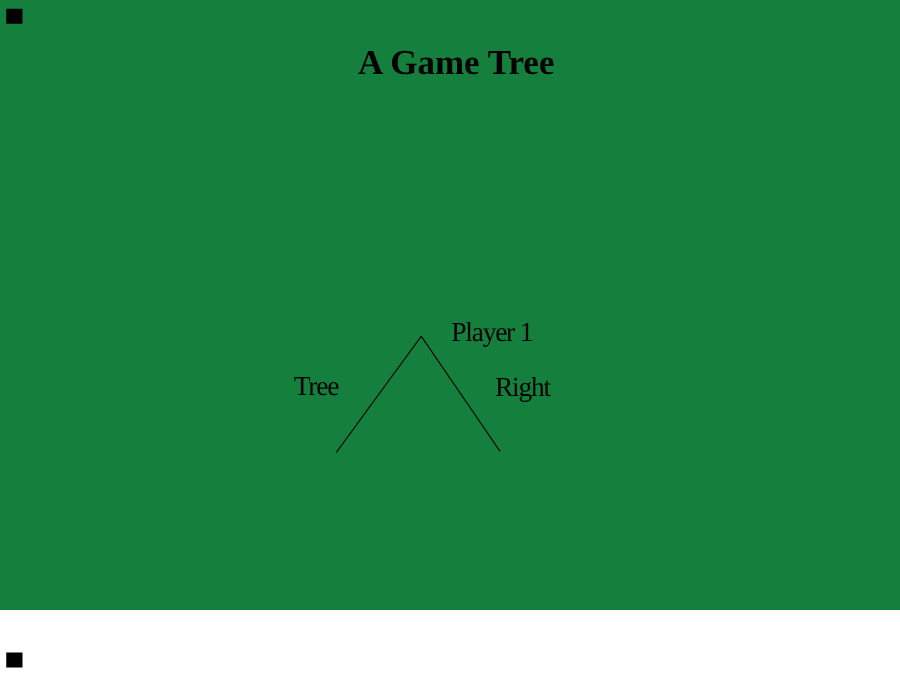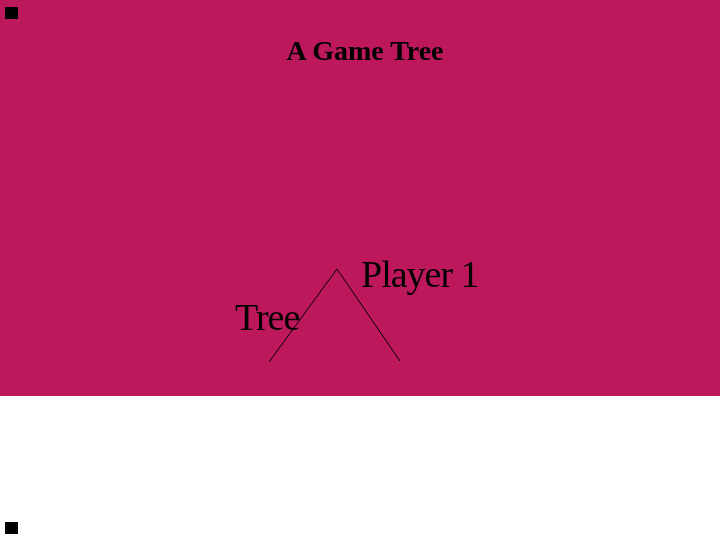--- a/index.html
+++ b/index.html
@@ -6,22 +6,22 @@
     margin: 0;
     padding: 0;
     width: 720px;
     height: 540px;
     background: #ffffff;
     overflow: hidden;
   }
   .slide {
     position: relative;
     width: 720px;
-    height: 396px;
-    background: #be185d;
+    height: 488px;
+    background: #15803d;
     font-family: "Liberation Serif", "DejaVu Serif", serif;
     color: #000000;
   }
   .slide-title {
     position: absolute;
     top: 37px;
     left: 5px;
     width: 720px;
     margin: 0;
     text-align: center;
@@ -34,21 +34,21 @@
   .tree-svg {
     position: absolute;
     left: 0;
     top: 0;
     width: 720px;
     height: 540px;
   }
   .tree-label {
     position: absolute;
     font-family: "Liberation Serif", "DejaVu Serif", serif;
-    font-size: 38px;
+    font-size: 22px;
     line-height: 1;
     letter-spacing: -1px;
     white-space: nowrap;
     color: #000000;
   }
   .label-root  { left: 361px; top: 255px; }
   .label-left  { left: 235px; top: 298px; }
   .label-right { left: 396px; top: 299px; }
   .scan-mark {
     position: absolute;
@@ -72,14 +72,15 @@
 
   <svg class="tree-svg" viewBox="0 0 720 540" xmlns="http://www.w3.org/2000/svg">
     <line x1="337" y1="269" x2="269" y2="362" stroke="#000000" stroke-width="1"></line>
     <line x1="337" y1="269" x2="400" y2="361" stroke="#000000" stroke-width="1"></line>
   </svg>
 
   <div class="tree-label label-root">Player 1</div>
 
   <div class="tree-label label-left">Tree</div>
 
+  <div class="tree-label label-right">Right</div>
 
 </div>
 
 </body></html>

